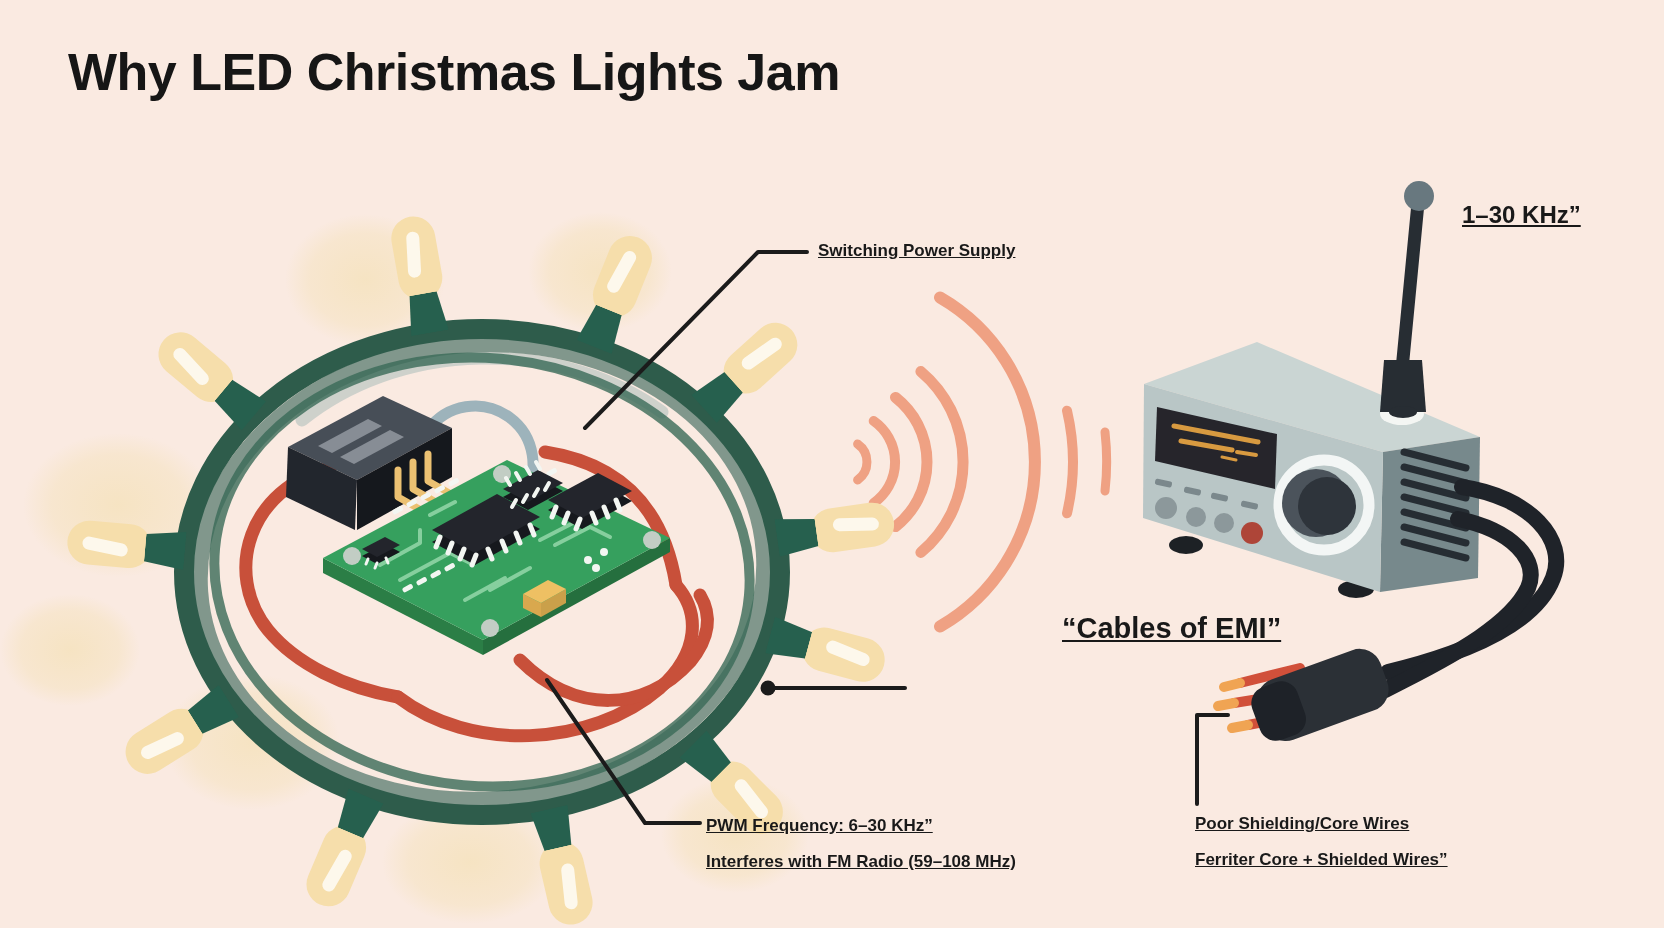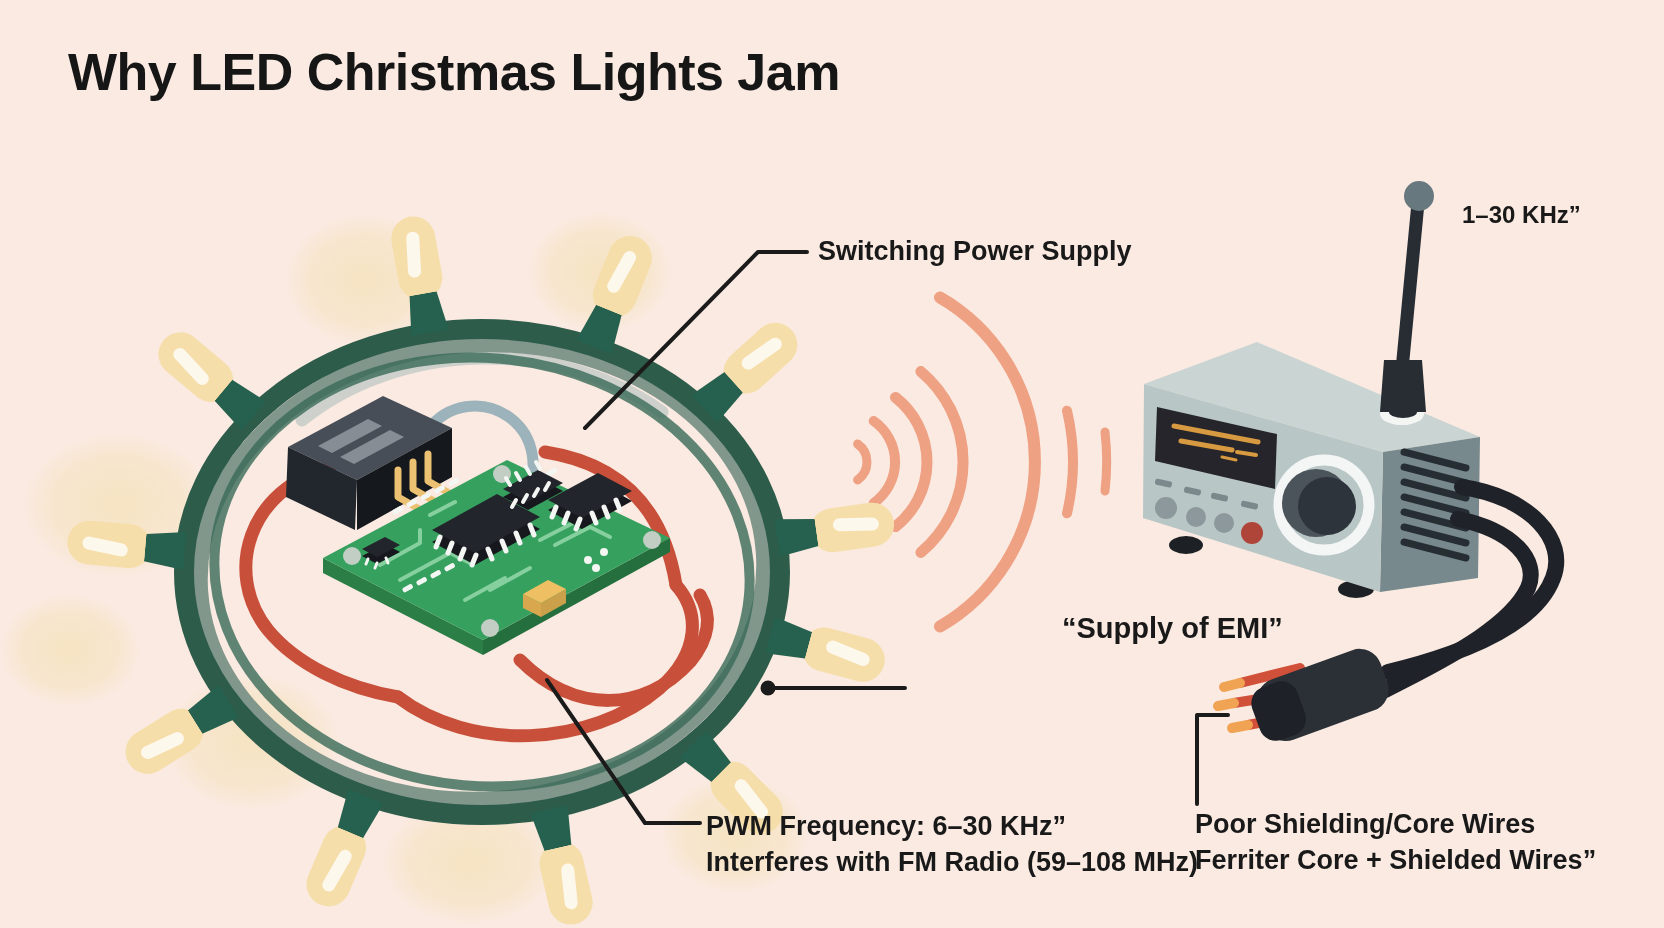--- a/index.html
+++ b/index.html
@@ -6,24 +6,24 @@
     --bg:#faeae1; --ink:#191919;
   }
   html,body{margin:0;padding:0;background:var(--bg);}
   #stage{
     position:relative; width:1664px; height:928px; overflow:hidden;
     background:var(--bg);
     font-family:"Liberation Sans", sans-serif;
     color:var(--ink);
   }
   #art{position:absolute;left:0;top:0;width:1664px;height:928px;}
-  .txt{position:absolute; font-weight:700; color:var(--ink); white-space:nowrap;}
+  .txt{position:absolute; font-weight:700; color:var(--ink); white-space:nowrap;text-decoration:underline;}
   #title{position:absolute; left:68px; top:40px; font-weight:800; font-size:52px;
          line-height:65px; letter-spacing:-0.5px; color:#161616;}
-  .lbl{font-size:27px; line-height:36px;}
+  .lbl{font-size:17px; line-height:36px;}
   .lbl-sm{font-size:24px;}
   
   .bulb-unit{position:absolute; width:48px; height:118px; transform-origin:50% 100%;}
   .bulb-glass{position:absolute; left:2px; top:0; width:44px; height:84px;
               background:#f6deab; border-radius:22px;}
   .bulb-shine{position:absolute; left:15px; top:15px; width:13px; height:46px;
               background:#fdf8ec; border-radius:9px; transform:rotate(7deg);}
   .bulb-socket{position:absolute; left:5px; bottom:0; width:38px; height:40px;
                background:#26604e; clip-path:polygon(14% 0, 86% 0, 100% 100%, 0% 100%);}
 </style>
@@ -329,21 +329,21 @@
       </div>
     </div>
 
   <div id="title">
     <div>Why LED Christmas Lights Jam</div>
   </div>
 
   <div class="txt lbl" style="left:818px; top:233px;">Switching Power Supply</div>
 
 
-  <div class="txt lbl" style="left:1062px; top:610px; font-size:29px;">“Supply of EMI”</div>
+  <div class="txt lbl" style="left:1062px; top:610px; font-size:29px;">“Cables of EMI”</div>
 
   <div class="txt lbl" style="left:706px; top:808px;">
     <div>PWM Frequency: 6–30 KHz”</div>
     <div>Interferes with FM Radio (59–108 MHz)</div>
   </div>
 
   <div class="txt lbl" style="left:1195px; top:806px;">
     <div>Poor Shielding/Core Wires</div>
     <div>Ferriter Core + Shielded Wires”</div>
   </div>

